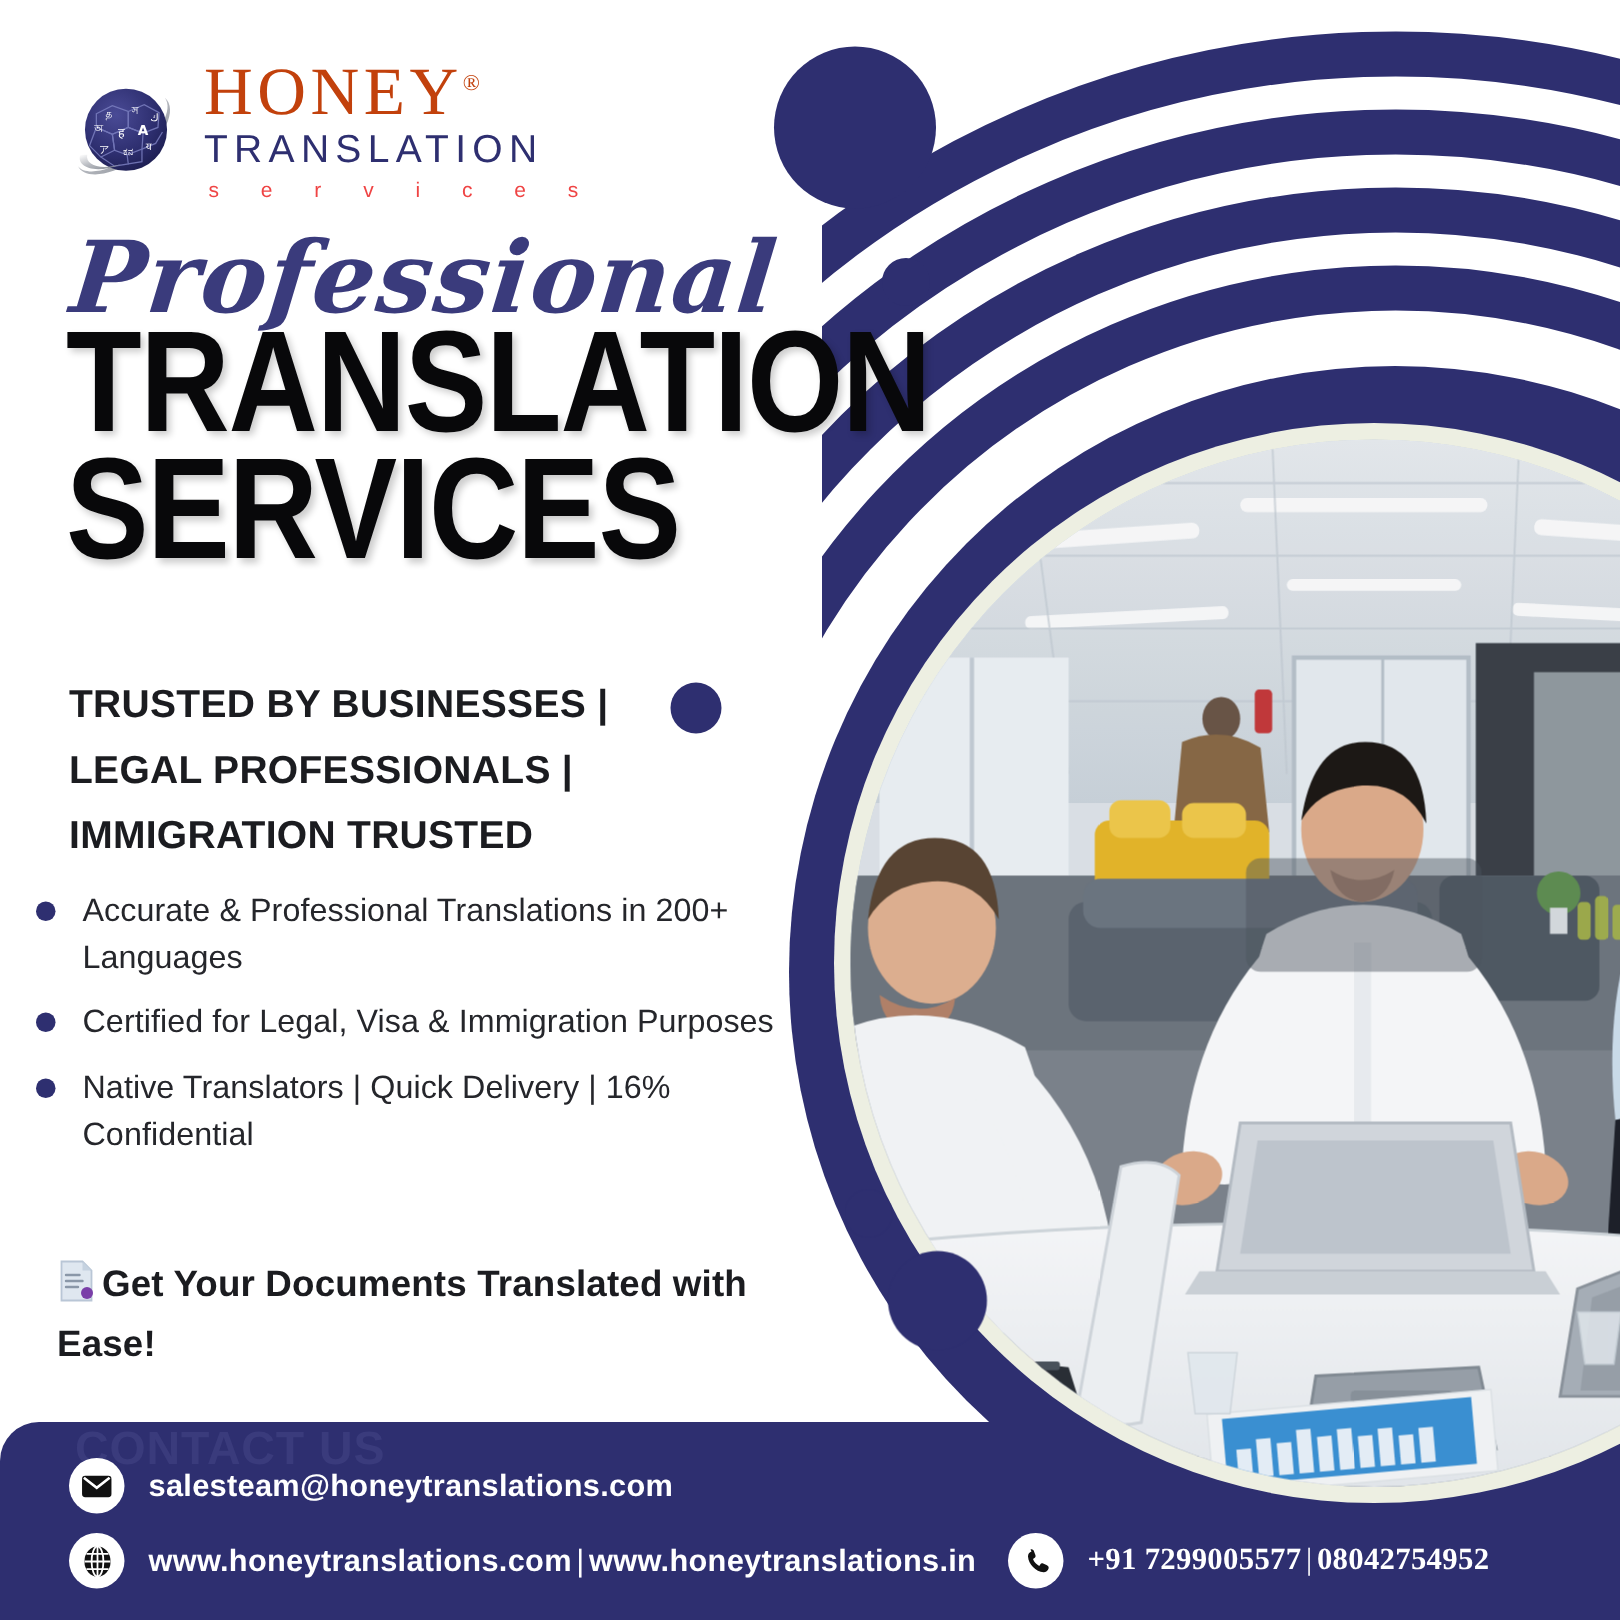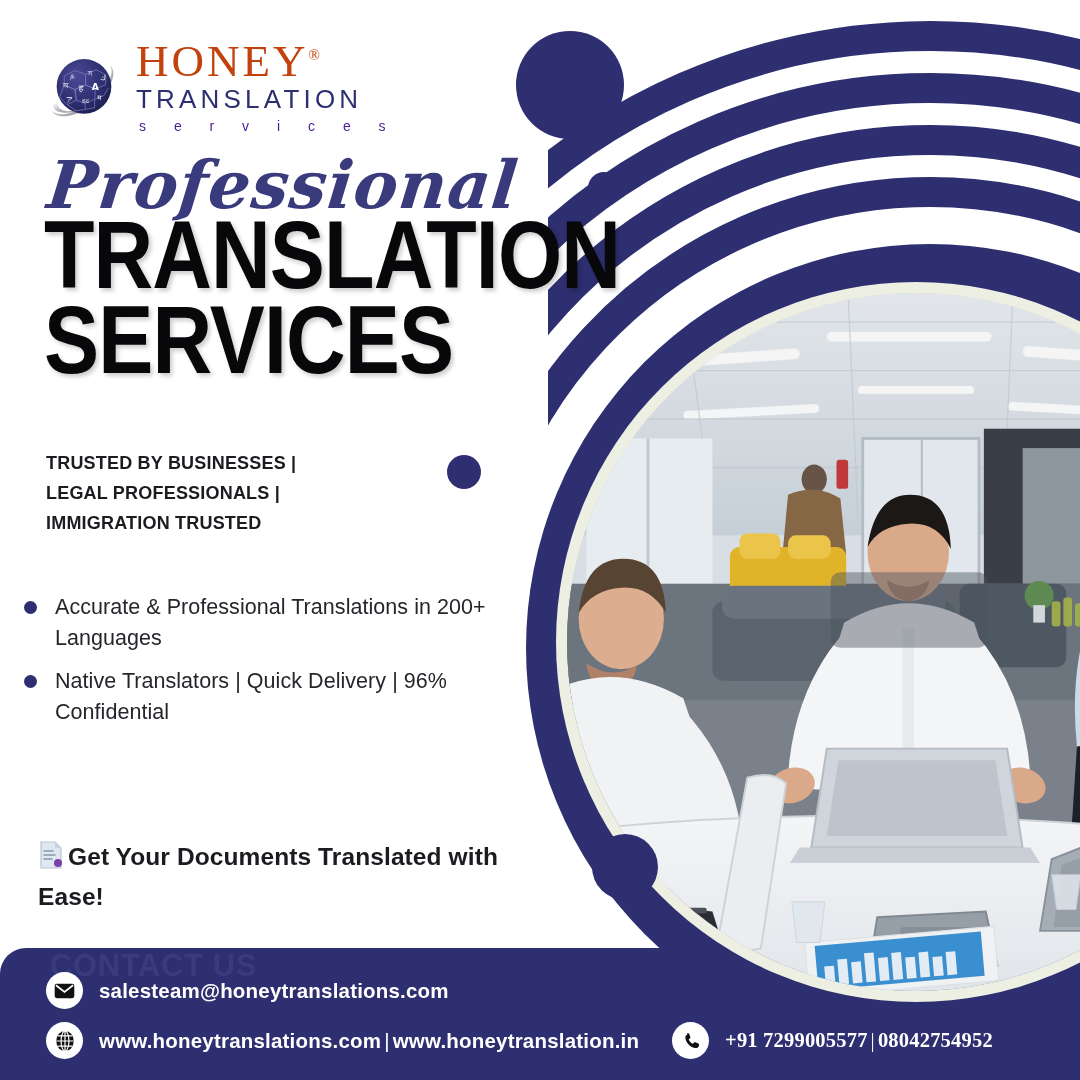--- a/index.html
+++ b/index.html
@@ -53,21 +53,21 @@
     line-height:0.95; font-weight:400;
   }
   .logo-reg { font-size:15px; vertical-align:super; letter-spacing:0; }
   .logo-translation {
     font-family:"Liberation Sans", sans-serif;
     font-size:26px; letter-spacing:4.2px; color:#2E2F70;
     line-height:1.25; font-weight:400;
   }
   .logo-services {
     font-family:"Liberation Sans", sans-serif;
-    font-size:14px; letter-spacing:12px; color:#4c1d95;
+    font-size:14px; letter-spacing:12px; color:#ef4444;
     line-height:1.6; font-weight:400; padding-left:3px;
   }
 
   
   .headline { position:absolute; left:44px; top:152px; z-index:6; }
   .script {
     font-family:"DejaVu Serif", serif;
     font-style:italic; font-weight:700;
     font-size:66px; color:#3A3B7C;
     letter-spacing:1px;
@@ -85,21 +85,21 @@
     transform:scaleX(0.86);
     transform-origin:left center;
     margin-top:-4px;
     text-shadow:3px 3px 5px rgba(0,0,0,0.20);
   }
   .big-line.l2 { margin-top:2px; }
 
   
   .subhead {
     position:absolute; left:46px; top:448px; z-index:6;
-    font-size:18px; font-weight:700; color:#1b1c20;
+    font-size:26px; font-weight:700; color:#1b1c20;
     line-height:1.68; letter-spacing:0.2px;
     max-width:420px;
   }
 
   
   .bullets { position:absolute; left:24px; top:592px; z-index:6; width:530px; }
   .bullet { display:flex; align-items:flex-start; margin-bottom:13px; }
   .bullet .bdot {
     flex:0 0 13px; width:13px; height:13px; border-radius:50%;
     background:#2E2F70; margin-top:9px; margin-right:18px;
@@ -438,21 +438,25 @@
     <div>IMMIGRATION TRUSTED</div>
   </div>
 
   <div class="bullets">
     <div class="bullet">
       <span class="bdot"></span>
       <span class="btext">Accurate &amp; Professional Translations in 200+ Languages</span>
     </div>
     <div class="bullet">
       <span class="bdot"></span>
-      <span class="btext">Native Translators | Quick Delivery | 96% Confidential</span>
+      <span class="btext">Certified for Legal, Visa &amp; Immigration Purposes</span>
+    </div>
+    <div class="bullet">
+      <span class="bdot"></span>
+      <span class="btext">Native Translators | Quick Delivery | 16% Confidential</span>
     </div>
   </div>
 
   <div class="cta">
     <span class="doc-emoji">
       <svg width="26" height="28" viewBox="0 0 26 28">
         <path d="M3,1 h14 l6,6 v20 h-20 z" fill="#dfe7f0" stroke="#b9c6d6" stroke-width="1.2"></path>
         <path d="M17,1 v6 h6 z" fill="#c5d2e0"></path>
         <g stroke="#8a97a8" stroke-width="1.6" stroke-linecap="round">
           <path d="M6,10 h9 M6,14 h11 M6,18 h8"></path>
@@ -480,21 +484,21 @@
       <span class="c-icon">
         <svg width="22" height="22" viewBox="0 0 24 24">
           <ellipse cx="12" cy="12" rx="9.5" ry="11" fill="#111"></ellipse>
           <g stroke="#fff" stroke-width="1.3" fill="none">
             <ellipse cx="12" cy="12" rx="4.3" ry="11"></ellipse>
             <path d="M2.6,12 h18.8 M4,6.5 h16 M4,17.5 h16"></path>
             <path d="M12,1 v22"></path>
           </g>
         </svg>
       </span>
-      <span class="c-text"><span>www.honeytranslations.com</span><span class="sep">|</span><span>www.honeytranslation.in</span></span>
+      <span class="c-text"><span>www.honeytranslations.com</span><span class="sep">|</span><span>www.honeytranslations.in</span></span>
     </div>
 
     <div class="c-row row-phone">
       <span class="c-icon">
         <svg width="20" height="20" viewBox="0 0 24 24">
           <path d="M7.2,2.4 c1.5,-0.5 2.4,0.3 2.9,1.7 l1,2.7 c0.4,1.1 0.1,1.8 -0.8,2.4 l-1.1,0.8 c0.9,2.4 2.6,4.3 5,5.5 l0.8,-1.2 c0.6,-0.9 1.3,-1.1 2.3,-0.7 l2.7,1.1 c1.4,0.6 2.1,1.5 1.6,3 c-0.5,1.6 -2.2,2.9 -4,2.8 c-6.2,-0.4 -12,-6.4 -12.4,-12.6 c-0.1,-1.8 1.2,-3.5 2.8,-3.9 z" fill="#111"></path>
         </svg>
       </span>
       <span class="c-text"><span>+91 7299005577</span><span class="sep">|</span><span>08042754952</span></span>
     </div>

